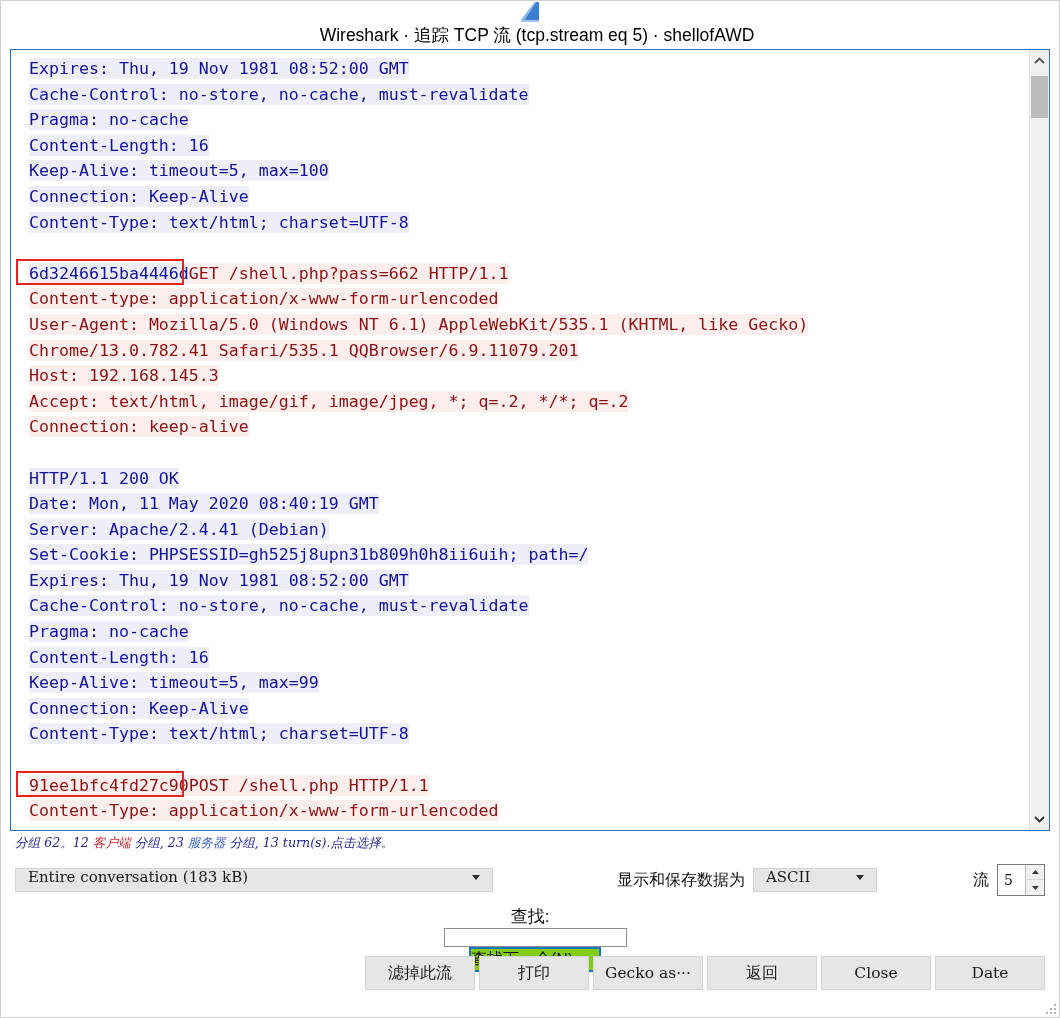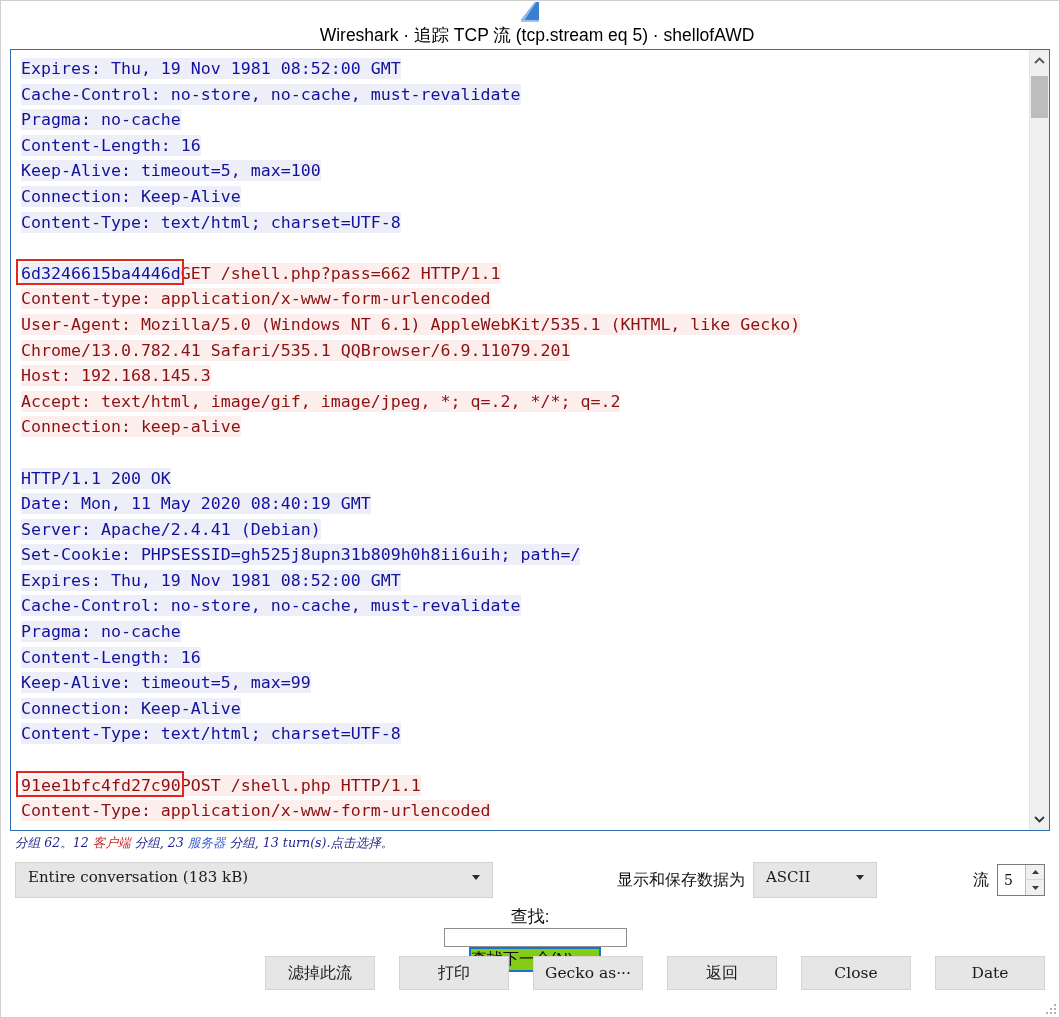--- a/index.html
+++ b/index.html
@@ -64,21 +64,21 @@
   #stream-text {
     flex: 1 1 auto;
     padding: 6px 2px 4px 10px;
     font-family: "DejaVu Sans Mono", monospace;
     font-size: 16.6px;
     line-height: 25.6px;
     white-space: pre;
     overflow: hidden;
     position: relative;
   }
-  .ln { display: block; height: 25.6px; white-space: pre; }
+  .ln { display: block; height: 25.6px; white-space: pre; margin-left: 8px; }
   .srv { color: #12129c; background: #eeeef8; }
   .cli { color: #8c1111; background: #fdeeee; }
   .blank { background: transparent; }
   .seg { padding: 1px 0; }
 
   
   .annot {
     position: absolute;
     border: 2px solid #e8241f;
     pointer-events: none;
@@ -123,21 +123,21 @@
   
   #controls {
     height: 42px; min-height: 42px;
     display: flex; align-items: center;
     padding: 0 14px 0 14px;
     margin-top: 2px;
   }
   .combo {
     background: #e6e6e6;
     border: 1px solid #d2d2d2;
-    height: 36px;
+    height: 24px;
     display: flex; align-items: center;
     padding: 0 8px 6px 12px;
     font-family: "DejaVu Serif", serif;
     font-size: 15px;
     color: #1a1a1a;
     position: relative;
   }
   .combo .cap { flex: 1 1 auto; white-space: nowrap; }
   .combo .arrow {
     width: 0; height: 0; margin-left: 10px; margin-right: 4px;
@@ -199,21 +199,21 @@
     font-size: 16px; color: #111;
     white-space: nowrap;
   }
   #find-next .mn { text-decoration: underline; }
 
   
   #buttons {
     height: 56px; min-height: 56px;
     display: flex; align-items: center; justify-content: flex-end;
     padding: 0 14px 8px 14px;
-    gap: 24px;
+    gap: 4px;
   }
   .btn {
     height: 34px; min-width: 110px;
     background: #e6e6e6;
     border: 1px solid #d4d4d4;
     display: flex; align-items: center; justify-content: center;
     font-family: "DejaVu Serif", serif;
     font-size: 15.5px;
     color: #1a1a1a;
     white-space: nowrap;

